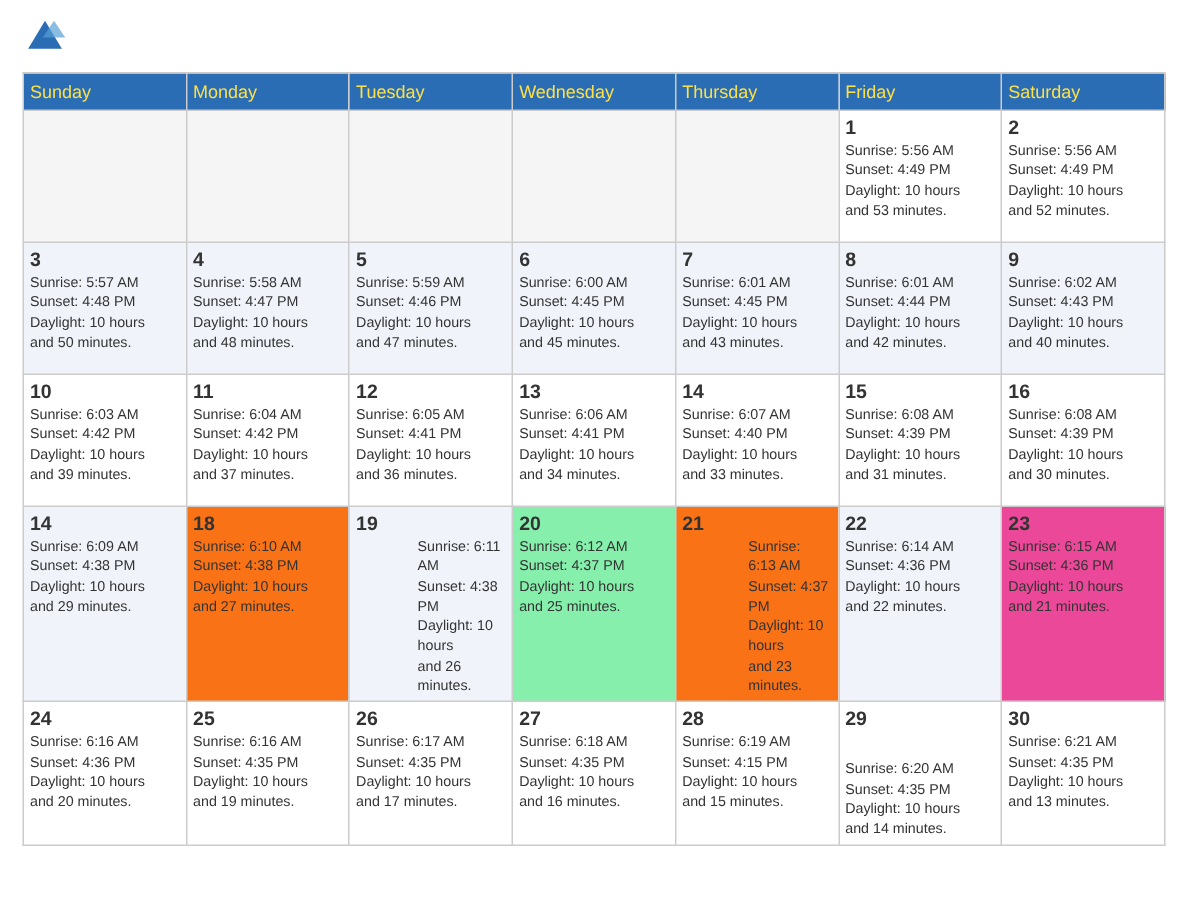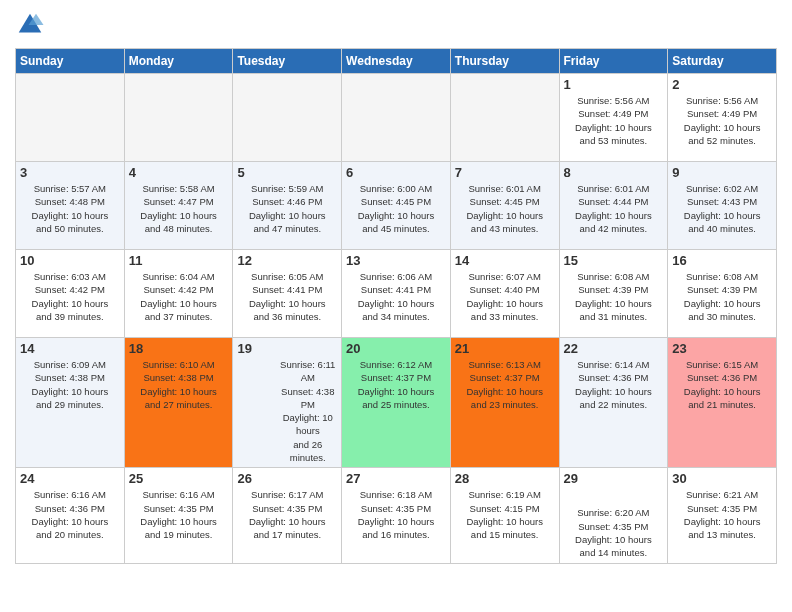--- a/index.html
+++ b/index.html
@@ -57,23 +57,23 @@
       font-size: 14px;
       color: #555;
     }
     .calendar-table {
       width: 100%;
       border-collapse: collapse;
       table-layout: fixed;
     }
     .calendar-table th {
       background: #2a6db5;
-      color: #ffffff;
+      color: #fde047;
       font-size: 12px;
-      font-weight: bold;
+      font-weight: normal;
       padding: 5px 4px;
       text-align: left;
       border: 1px solid #ccc;
     }
     .calendar-table td {
       border: 1px solid #ccc;
       vertical-align: top;
       padding: 3px 4px;
       font-size: 10px;
       color: #333;
@@ -89,21 +89,20 @@
     .day-number {
       font-size: 13px;
       font-weight: bold;
       display: block;
       margin-bottom: 2px;
     }
     .day-info {
       font-size: 9.5px;
       line-height: 1.4;
       color: #333;
-      text-align: center;
     }
   </style>
 </head>
 <body>
 
 <div class="page">
   <div class="header">
     <div class="logo">
       <svg class="logo-icon" viewBox="0 0 40 40">
         <polygon points="20,5 35,30 5,30" fill="#2a6db5"></polygon>
@@ -280,33 +279,33 @@
           </td>
           <td style="background: #86efac;">
             <span class="day-number">20</span>
             <div class="day-info" style="white-space: pre-line;">Sunrise: 6:12 AM
 Sunset: 4:37 PM
 Daylight: 10 hours
 and 25 minutes.</div>
           </td>
           <td style="background: #f97316;">
             <span class="day-number">21</span>
-            <div class="day-info" style="white-space: pre-line;">Sunrise: 6:13 AM
+            <div class="day-info" style="white-space: pre-line; margin-left: 44px;">Sunrise: 6:13 AM
 Sunset: 4:37 PM
 Daylight: 10 hours
 and 23 minutes.</div>
           </td>
           <td style="background: rgb(240, 244, 250);">
             <span class="day-number">22</span>
             <div class="day-info" style="white-space: pre-line;">Sunrise: 6:14 AM
 Sunset: 4:36 PM
 Daylight: 10 hours
 and 22 minutes.</div>
           </td>
-          <td style="background: #fca5a5;">
+          <td style="background: #ec4899;">
             <span class="day-number">23</span>
             <div class="day-info" style="white-space: pre-line;">Sunrise: 6:15 AM
 Sunset: 4:36 PM
 Daylight: 10 hours
 and 21 minutes.</div>
           </td>
         </tr>
         <tr>
           <td>
             <span class="day-number">24</span>

